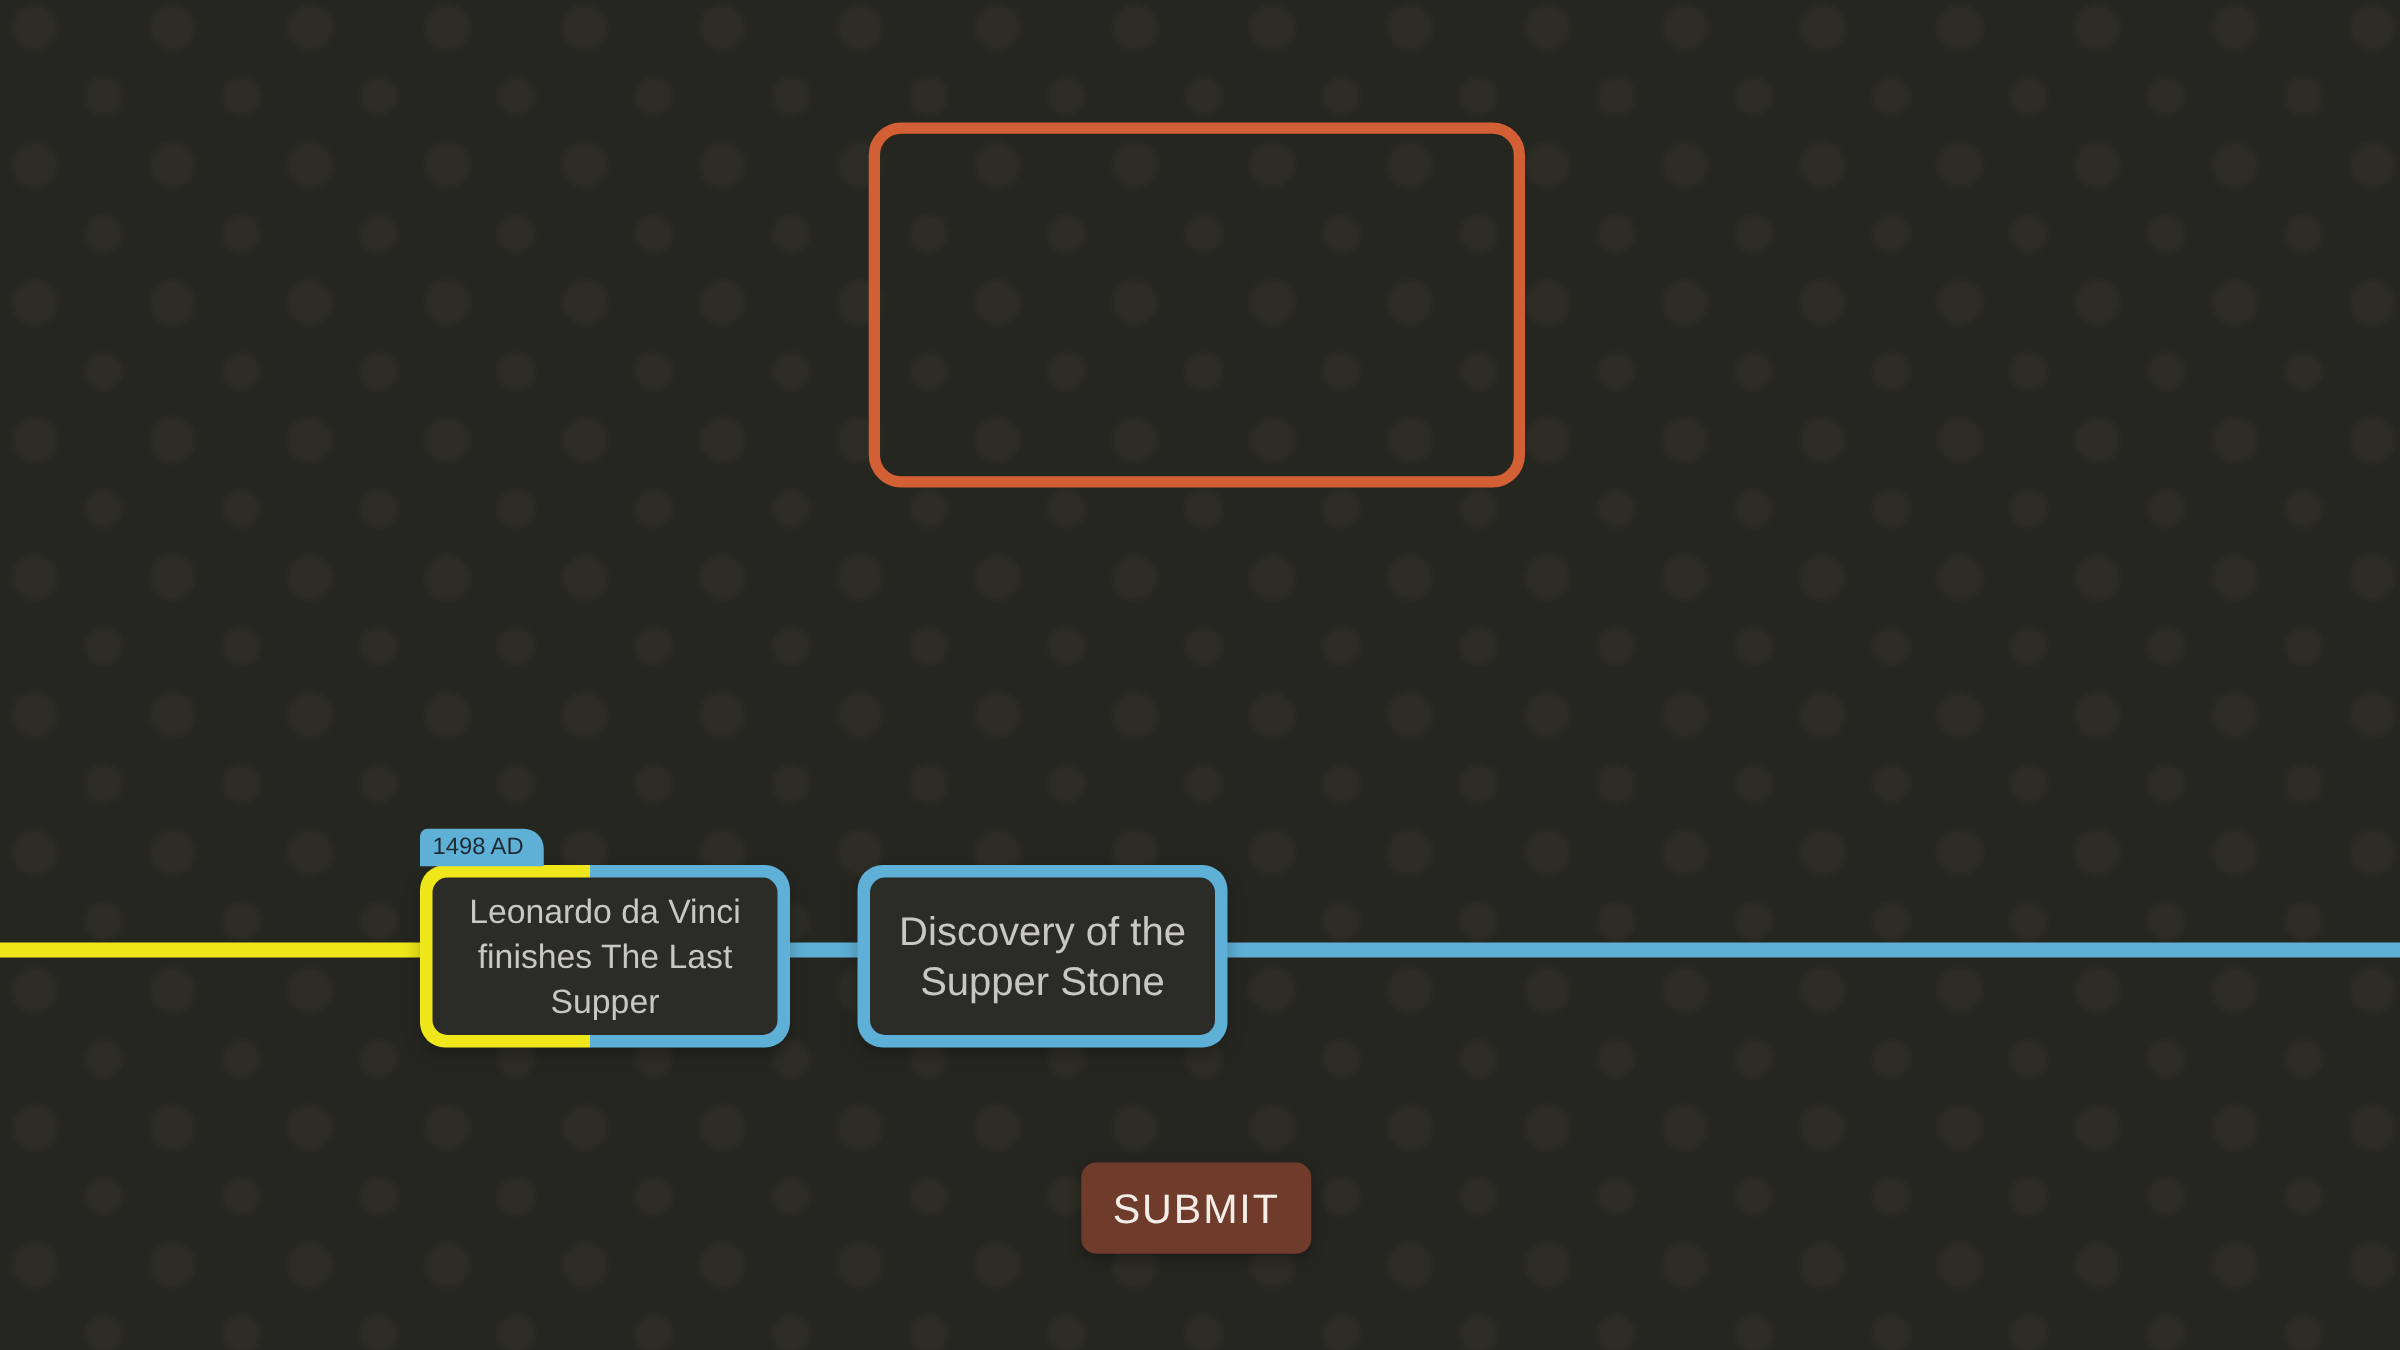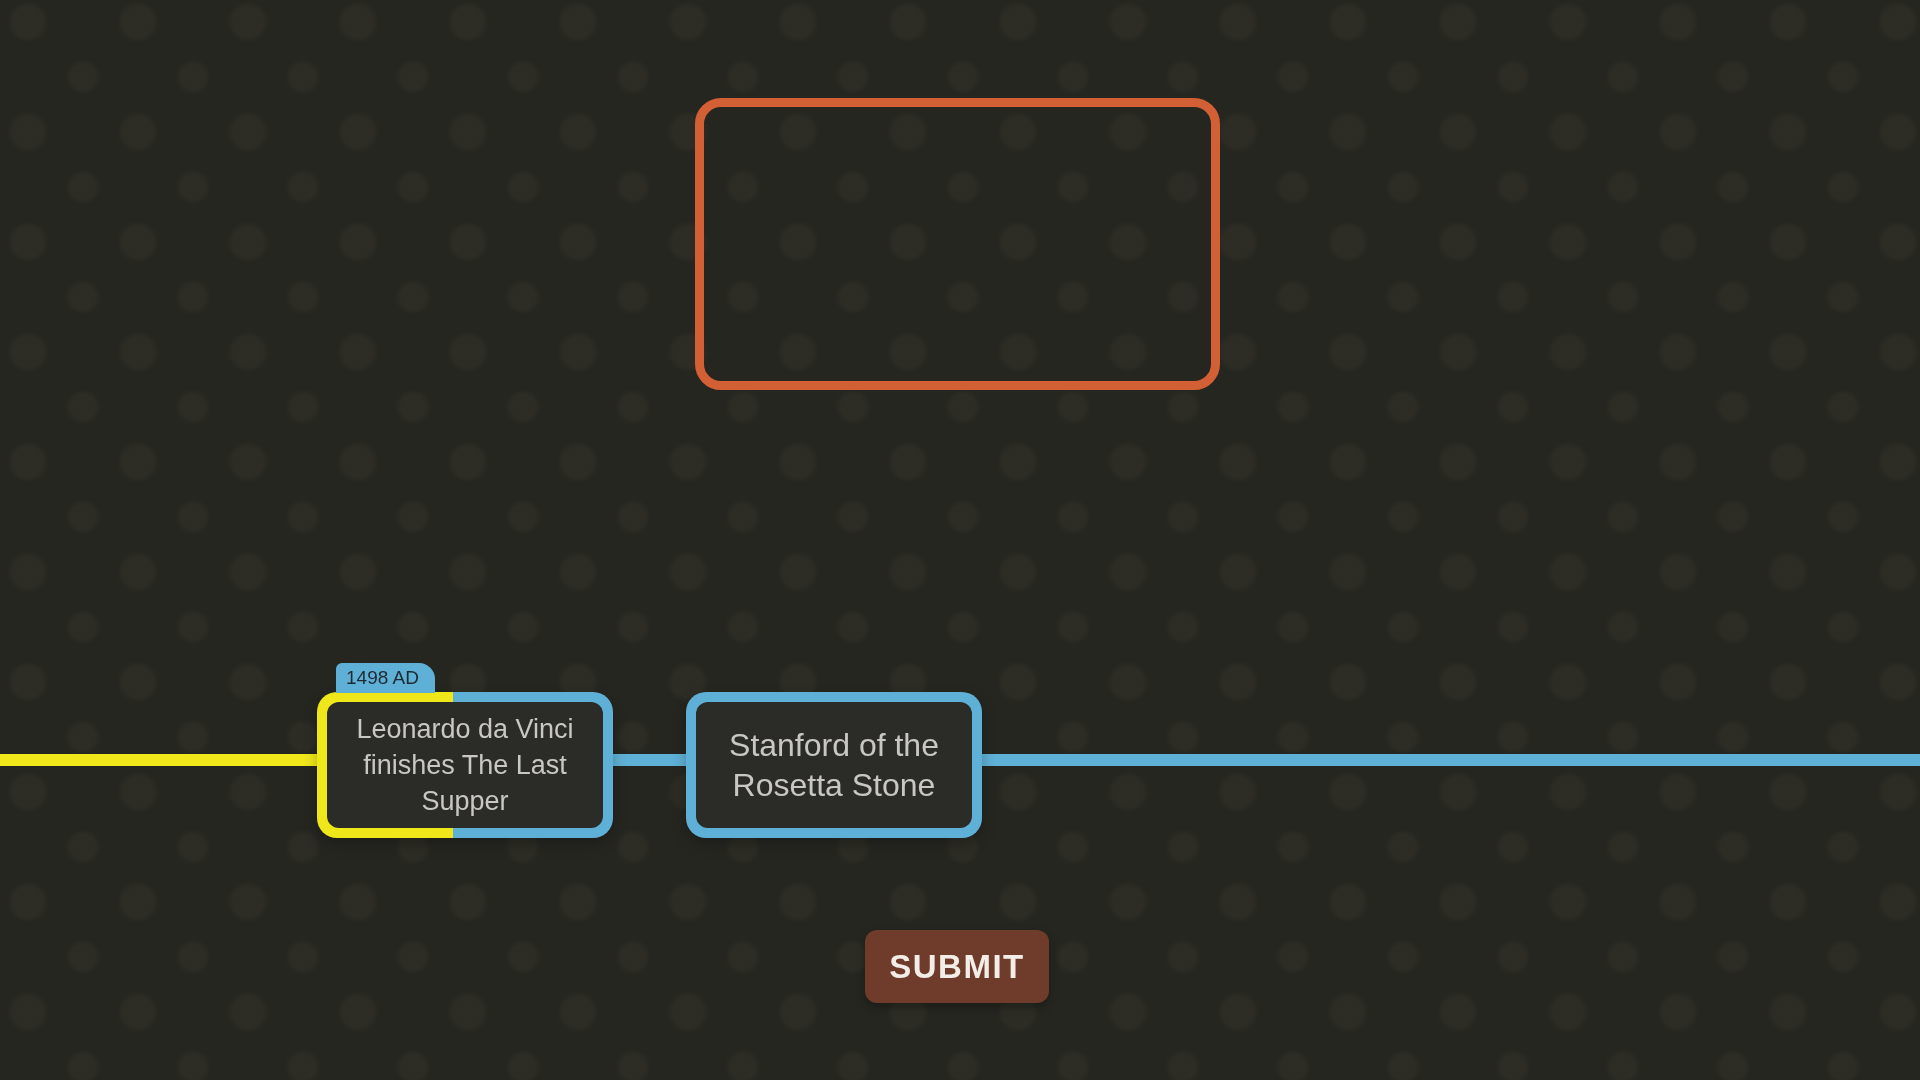--- a/index.html
+++ b/index.html
@@ -41,21 +41,21 @@
   .line-future{left:472px;width:1448px;background:var(--timeline-future);}
 
   
   .card{
     position:absolute;top:692px;width:296px;height:146px;
     border-radius:20px;padding:10px;z-index:2;
     box-shadow:0 6px 14px rgba(0,0,0,0.25);
   }
   .card-split{background:linear-gradient(90deg,var(--timeline-past) 0 46%,var(--timeline-future) 46% 100%);}
   .card-blue{background:var(--timeline-future);}
-  .card-1{left:317px;}
+  .card-1{left:336px;}
   .card-2{left:686px;}
   .card-3{left:1036px;}
   .card-inner{
     width:100%;height:100%;background:var(--card-fill);border-radius:12px;
     display:flex;align-items:center;justify-content:center;text-align:center;
     color:var(--card-text);padding:4px 12px;
   }
   .card-1 .card-inner{font-size:27px;line-height:36px;}
   .card-2 .card-inner{font-size:32px;line-height:40px;}
   .card-3 .card-inner{font-size:23px;line-height:30px;}
@@ -68,21 +68,21 @@
     display:flex;align-items:center;
     padding:0 16px 0 10px;font-size:19px;font-weight:500;
   }
 
   
   .submit-btn{
     position:absolute;left:865px;top:930px;width:184px;height:73px;
     background:var(--submit-background);color:var(--submit-text);
     border:none;border-radius:12px;cursor:pointer;
     font-family:"Liberation Sans", sans-serif;
-    font-size:33px;font-weight:bold;letter-spacing:1.5px;
+    font-size:33px;font-weight:normal;letter-spacing:1.5px;
     display:flex;align-items:center;justify-content:center;
     box-shadow:0 4px 10px rgba(0,0,0,0.3);
   }
 </style>
 </head>
 <body>
 
 <div class="board">
 
   <div class="drop-zone"></div>
@@ -92,19 +92,19 @@
 
   <div class="year-badge">
     <span>1498 AD</span>
   </div>
 
   <div class="card card-split card-1">
     <div class="card-inner">Leonardo da Vinci finishes The Last Supper</div>
   </div>
 
   <div class="card card-blue card-2">
-    <div class="card-inner">Stanford of the Rosetta Stone</div>
+    <div class="card-inner">Discovery of the Supper Stone</div>
   </div>
 
 
   <button class="submit-btn">SUBMIT</button>
 
 </div>
 
 </body></html>

